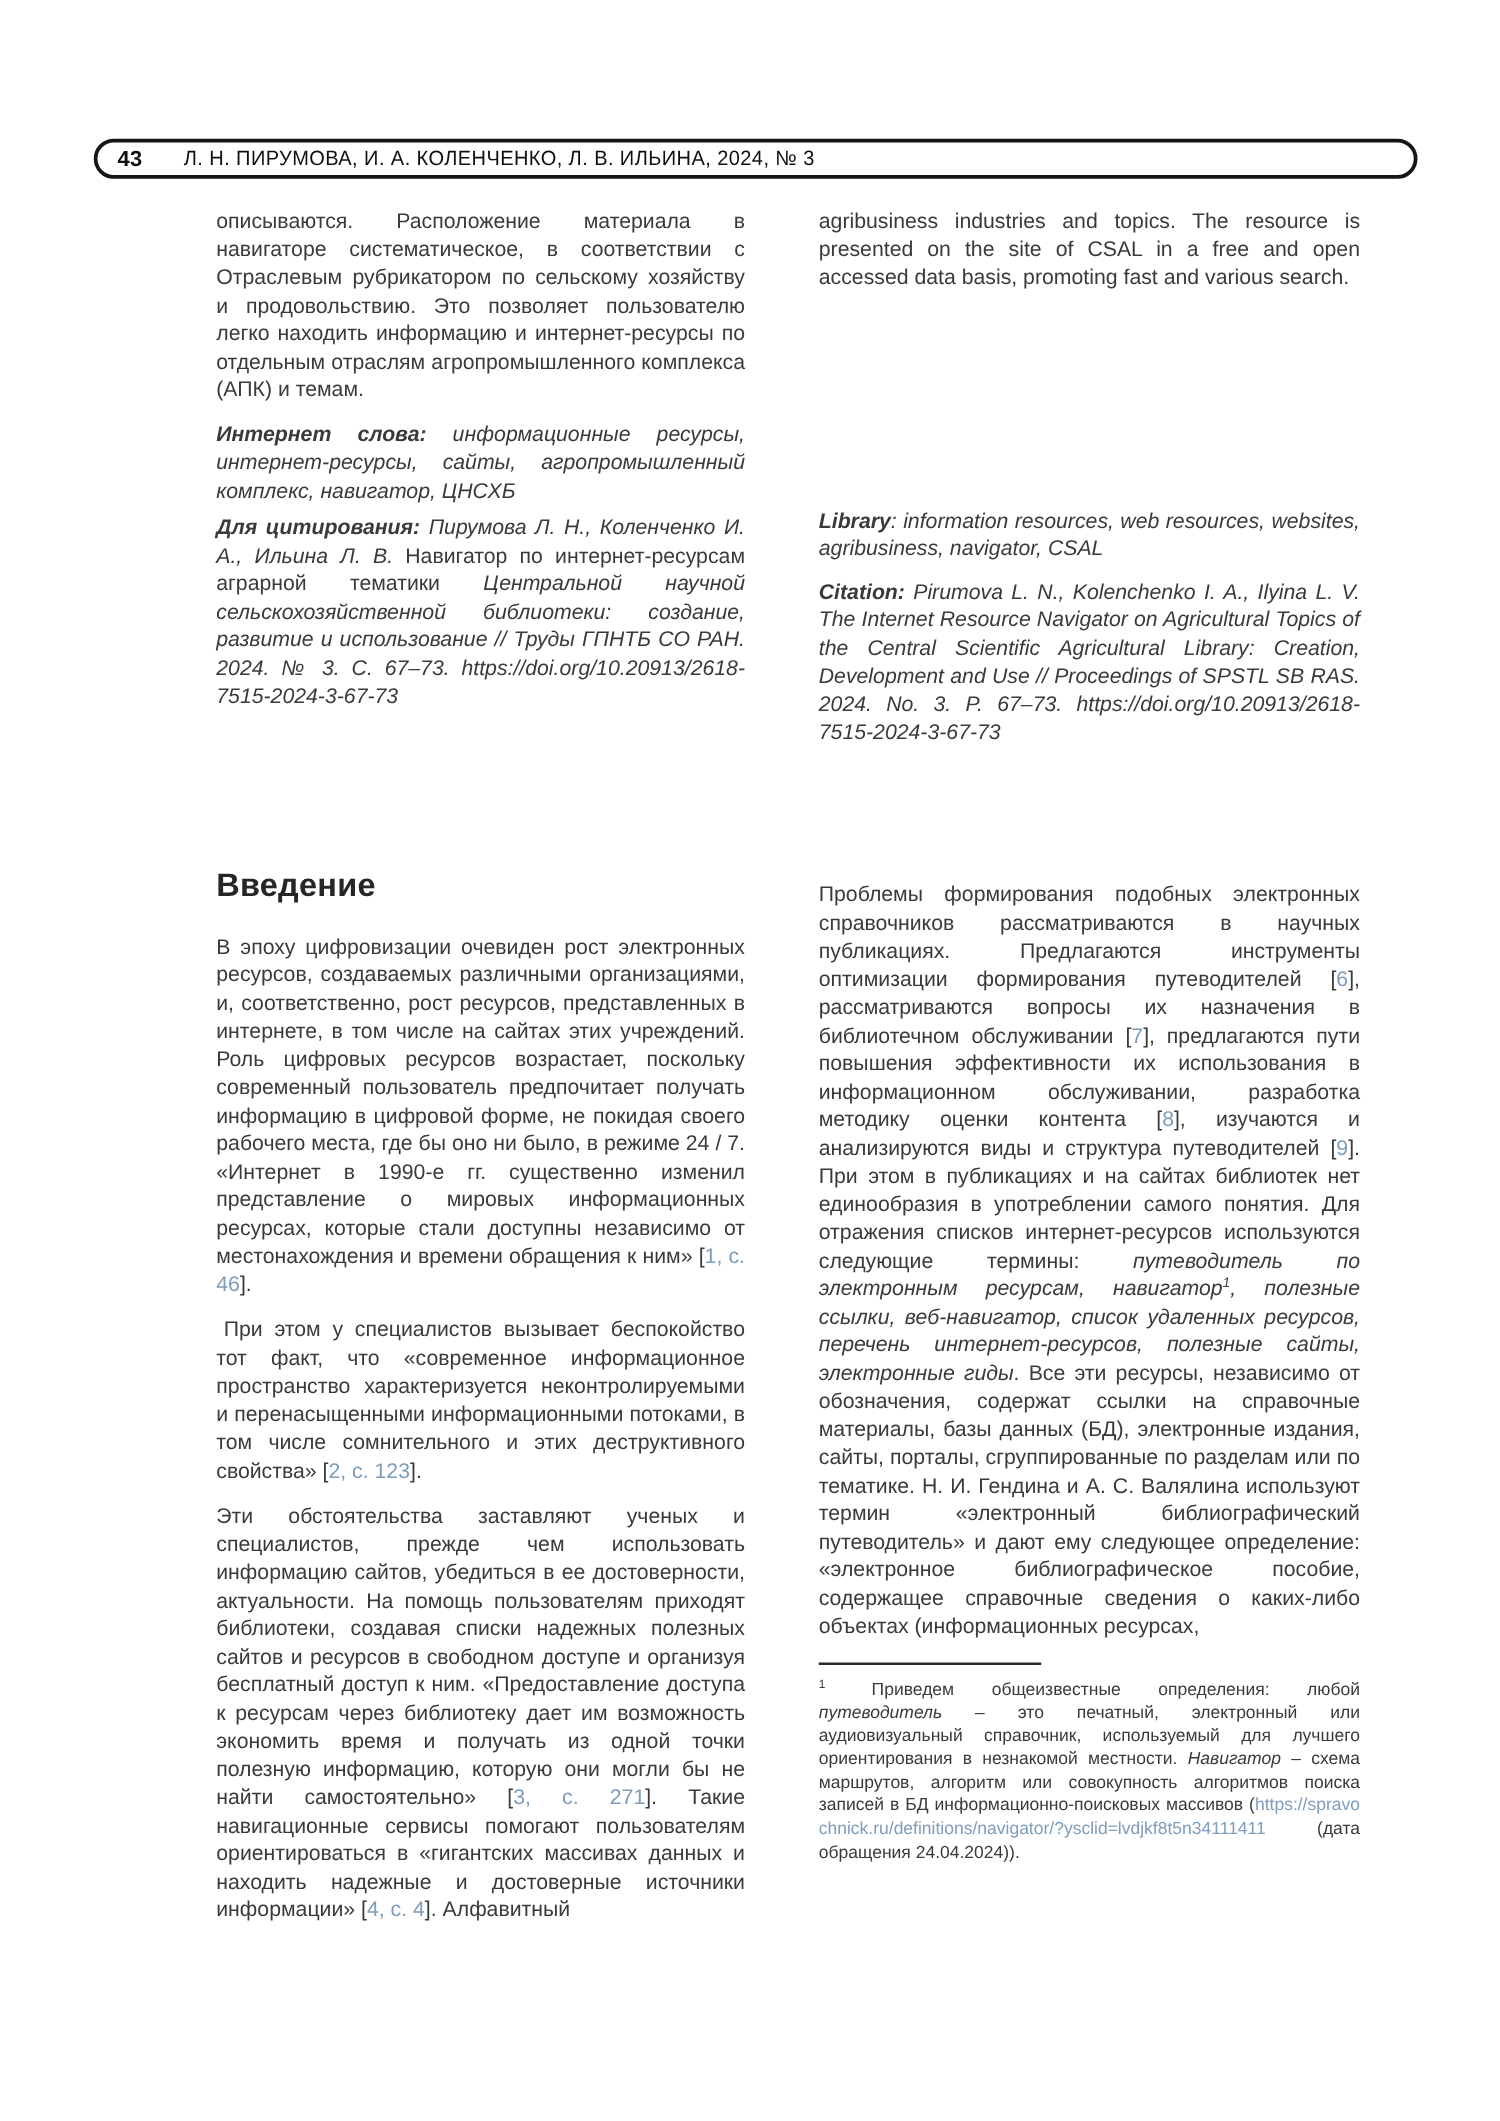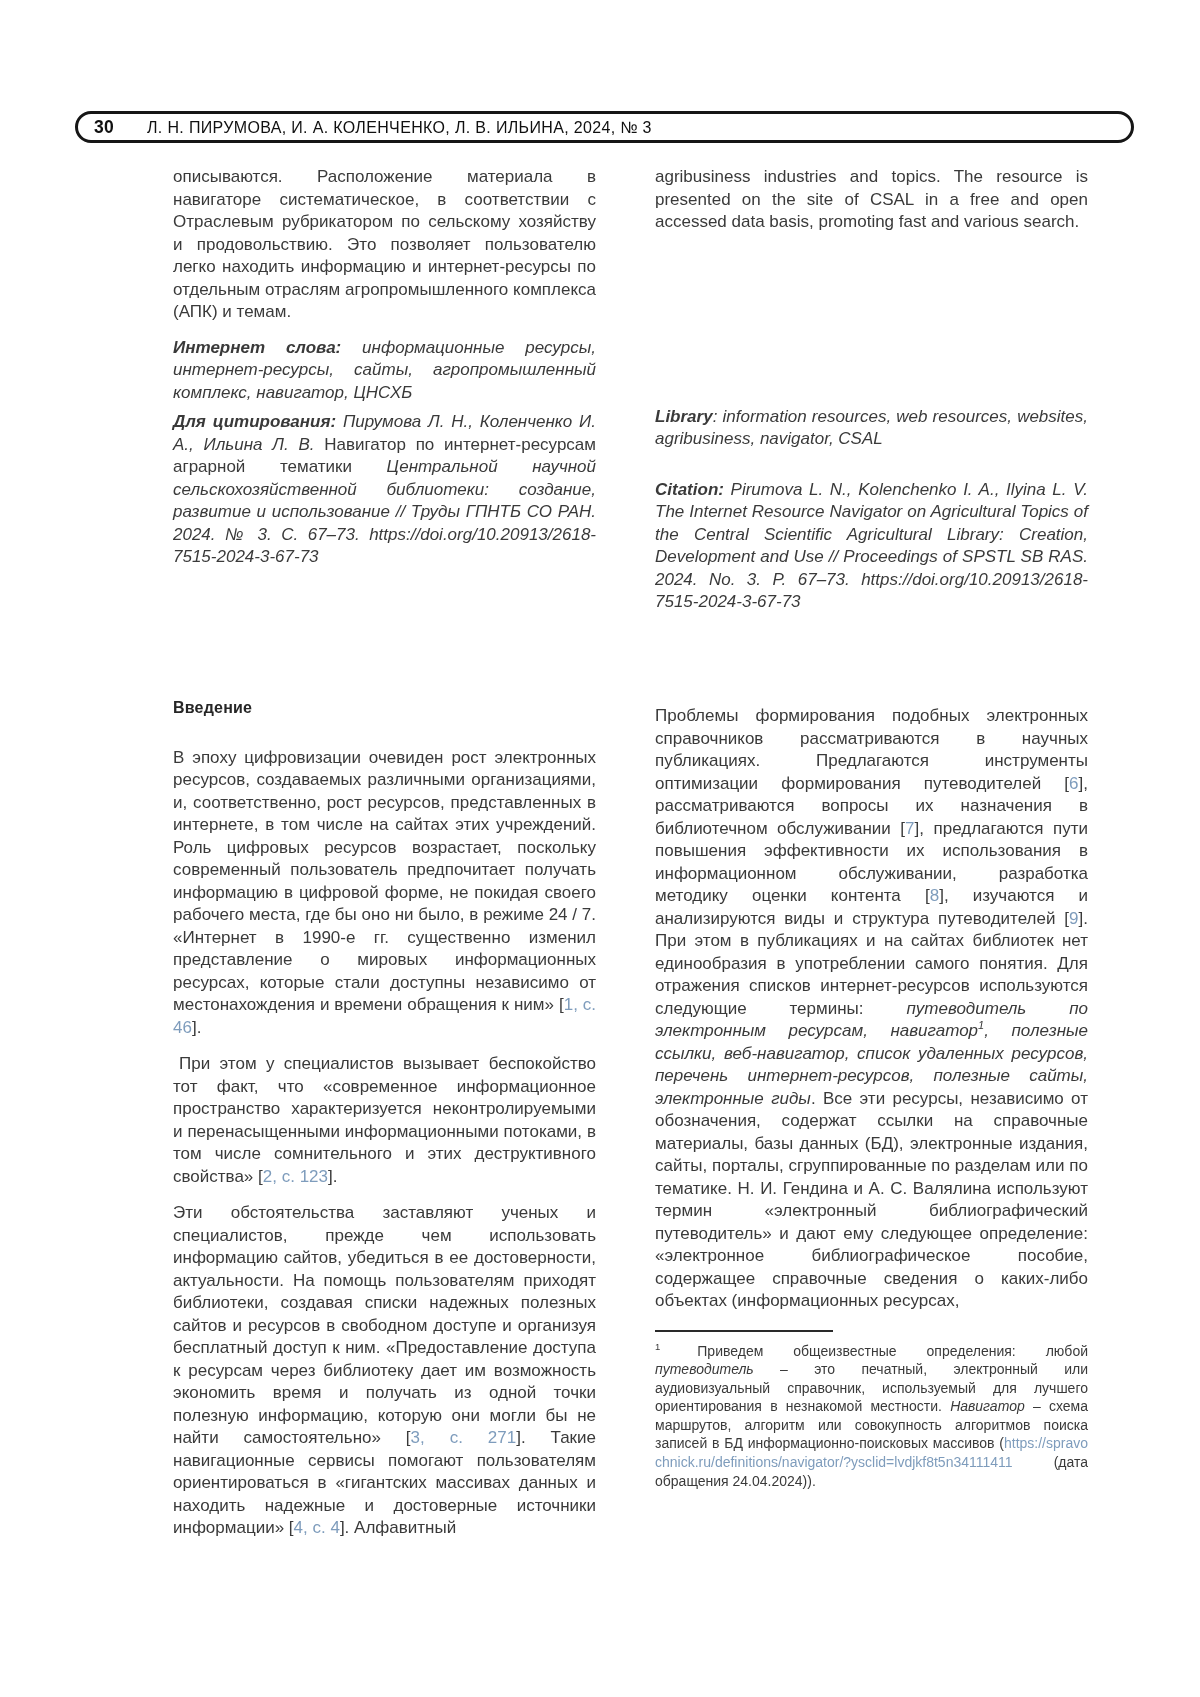--- a/index.html
+++ b/index.html
@@ -49,27 +49,27 @@
   #abs-en   { left: 655px; top: 166px; width: 433px; }
   #body-left  { left: 173px; top: 697px; width: 423px; }
   #body-right { left: 655px; top: 705px; width: 433px; }
 
   .abstract, .body { font-size: 17px; line-height: 22.5px; }
 
   #abs-ru p + p { margin-top: 2px; }
   #abs-ru .kw  { margin-top: 13px; }
   #abs-ru .cit { margin-top: 7px; }
   #abs-en .kw  { margin-top: 172px; }
-  #abs-en .cit { margin-top: 28px; }
+  #abs-en .cit { margin-top: 12px; }
 
   .body p + p { margin-top: 14px; }
   .indent-sm { text-indent: 6px; }
 
   h2.intro {
-    font-size: 16px;
+    font-size: 26px;
     font-weight: 700;
     color: #262626;
     margin: 0 0 27px 0;
     text-align: left;
     letter-spacing: 0.2px;
   }
 
   
   .sg-n  { }
   .sg-i  { font-style: italic; }
@@ -91,21 +91,21 @@
     text-align: justify;
     color: #3a3a3a;
   }
 </style>
 </head>
 <body>
 
 <div class="page">
 
   <header class="running-head">
-    <span class="page-num">30</span>
+    <span class="page-num">43</span>
     <span class="running-title">Л. Н. ПИРУМОВА, И. А. КОЛЕНЧЕНКО, Л. В. ИЛЬИНА, 2024, № 3</span>
   </header>
 
   <section class="col abstract" id="abs-ru">
     <p>описываются. Расположение материала в навигаторе систематическое, в соответствии с Отраслевым рубрикатором по сельскому хозяйству и продовольствию. Это позволяет пользователю легко находить информацию и интернет-ресурсы по отдельным отраслям агропромышленного комплекса (АПК) и темам.</p>
     <p class="kw"><span class="sg-bi">Интернет слова: </span><span class="sg-i">информационные ресурсы, интернет-ресурсы, сайты, агропромышленный комплекс, навигатор, ЦНСХБ</span></p>
     <p class="cit"><span class="sg-bi">Для цитирования: </span><span class="sg-i">Пирумова Л. Н., Коленченко И. А., Ильина Л. В. </span><span class="sg-n">Навигатор по интернет-ресурсам аграрной тематики </span><span class="sg-i">Центральной научной сельскохозяйственной библиотеки: создание, развитие и использование // Труды ГПНТБ СО РАН. 2024. № 3. С. 67–73. https://doi.org/10.20913/2618-7515-2024-3-67-73</span></p>
   </section>
 
   <section class="col abstract" id="abs-en">

